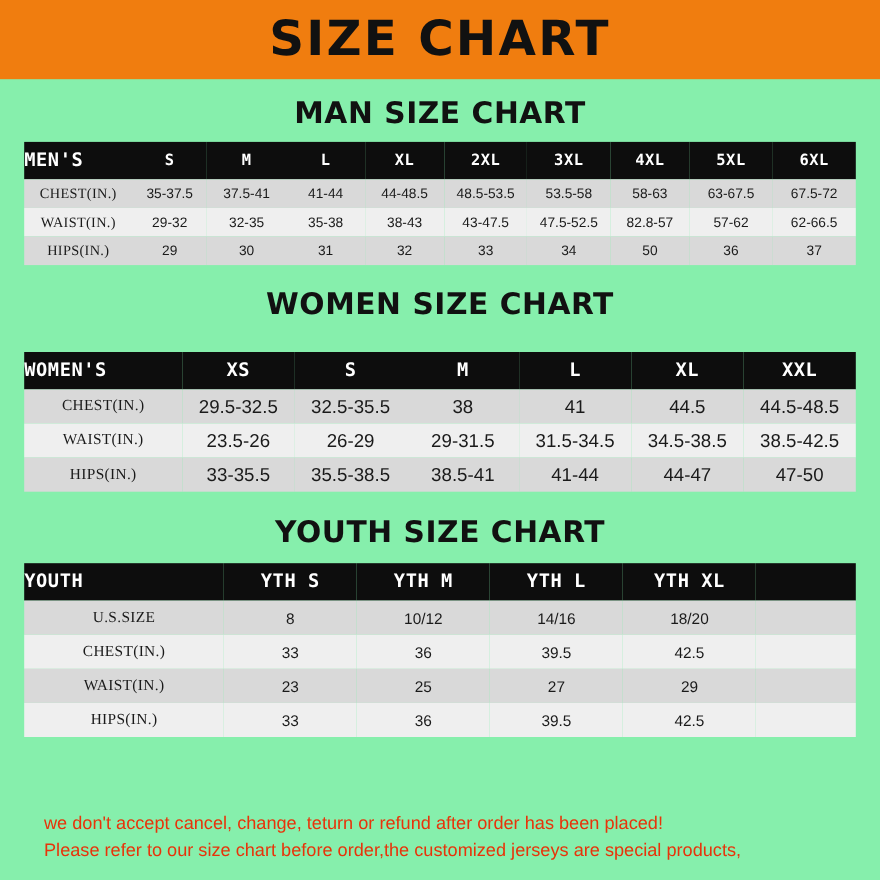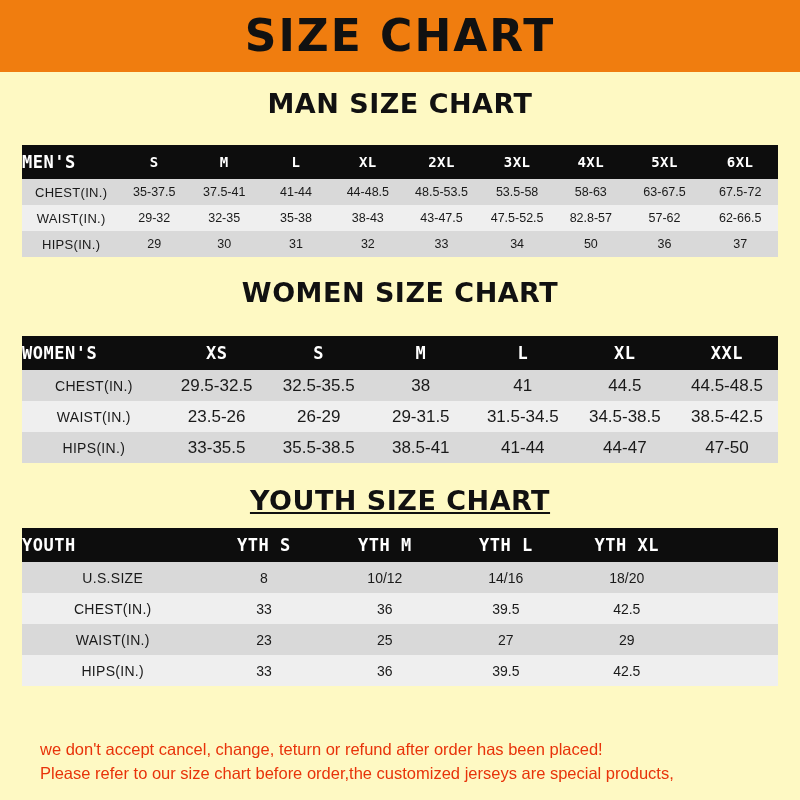--- a/index.html
+++ b/index.html
@@ -10,21 +10,21 @@
     width: 800px;
     height: 800px;
     background: #ffffff;
     font-family: "Liberation Sans", sans-serif;
     overflow: hidden;
   }
   .page {
     position: relative;
     width: 800px;
     height: 800px;
-    background: #fef9c3;
+    background: #86efac;
     box-sizing: border-box;
     display: flex;
     flex-direction: column;
   }
   
   .banner {
     height: 72px;
     background: #f07d0f;
     display: flex;
     align-items: center;
@@ -49,23 +49,23 @@
     flex-direction: column;
   }
   .section-title {
     text-align: center;
     font-family: "DejaVu Sans", sans-serif;
     font-weight: bold;
     font-size: 27px;
     color: #111111;
     letter-spacing: 0.5px;
   }
-  .t1 { margin-top: 16px; margin-bottom: 26px; }
+  .t1 { margin-top: 16px; margin-bottom: 10px; }
   .t2 { margin-top: 20px; margin-bottom: 28px; }
-  .t3 { margin-top: 22px; margin-bottom: 12px; text-decoration: underline; }
+  .t3 { margin-top: 22px; margin-bottom: 12px; }
 
   table.size-table {
     width: 100%;
     border-collapse: collapse;
     table-layout: fixed;
   }
   table.size-table td, table.size-table th {
     text-align: center;
     padding: 0;
   }
@@ -88,21 +88,21 @@
   
   .size-table tbody tr.odd { background: #d9d9d9; }
   .size-table tbody tr.even { background: #efefef; }
   .size-table tbody td {
     height: 26px;
     font-size: 13.5px;
     color: #1a1a1a;
     font-family: "Liberation Sans", sans-serif;
   }
   .size-table tbody td.rowlabel {
-    font-family: Liberation Sans, sans-serif;
+    font-family: Liberation Serif, serif;
     font-size: 13px;
     letter-spacing: 0.3px;
   }
 
   
   .men thead th { font-size: 14px; }
   .men tbody td { font-size: 12.5px; }
 
   
   .women thead th { font-size: 17px; }

